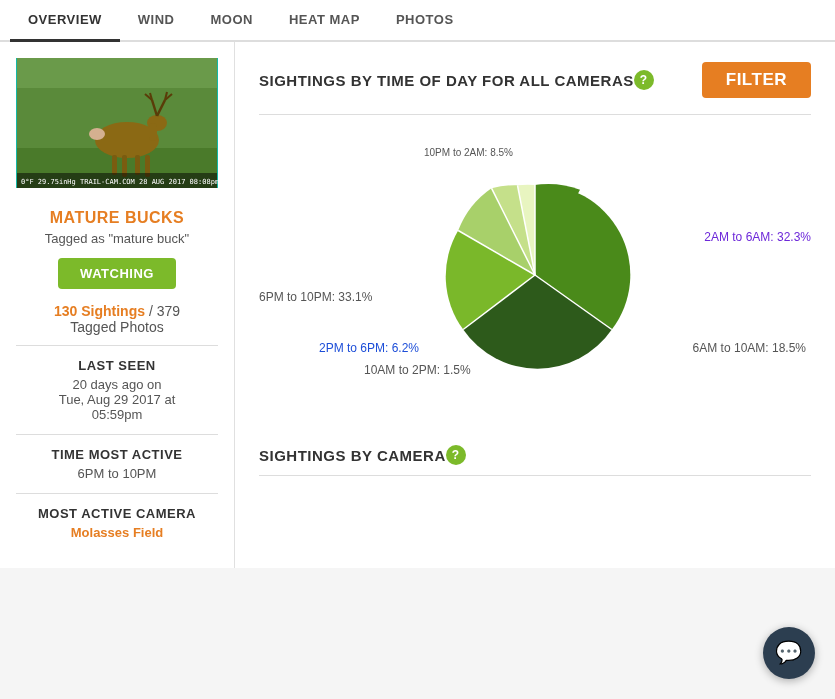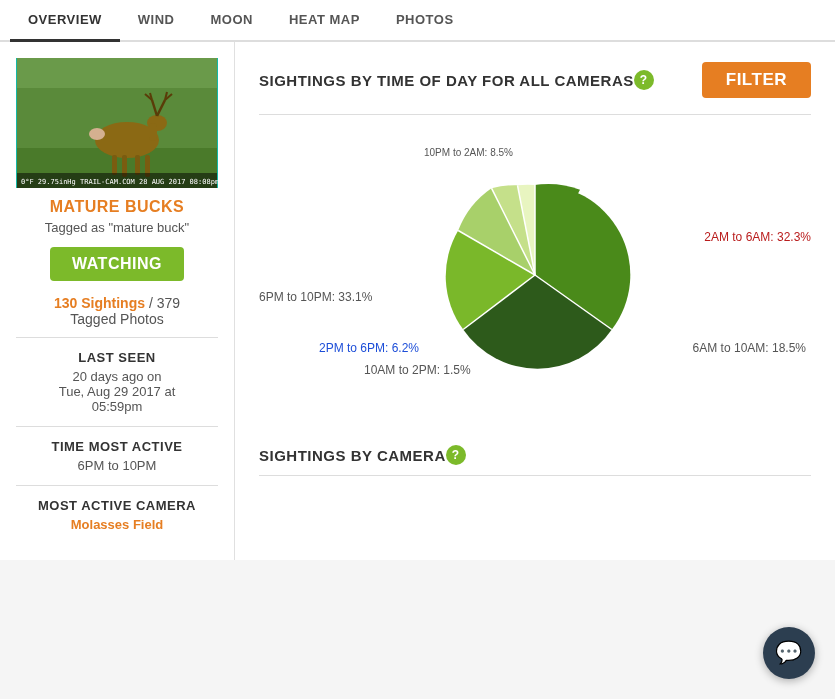--- a/index.html
+++ b/index.html
@@ -46,21 +46,21 @@
       padding: 16px;
       border-right: 1px solid #e0e0e0;
     }
 
     .sidebar-photo {
       width: 100%;
       height: 130px;
       background: #14b8a6;
       position: relative;
       overflow: hidden;
-      margin-bottom: 10px;
+      margin-bottom: 21px;
     }
 
     
     .deer-scene {
       width: 100%;
       height: 100%;
     }
 
     .animal-name {
       color: #e67e22;
@@ -77,21 +77,21 @@
       text-align: center;
       margin-bottom: 12px;
     }
 
     .watching-btn {
       display: block;
       margin: 0 auto 14px;
       background: #7cba2a;
       color: #fff;
       font-weight: bold;
-      font-size: 16px;
+      font-size: 13px;
       border: none;
       border-radius: 4px;
       padding: 8px 22px;
       cursor: pointer;
       letter-spacing: 0.5px;
     }
 
     .sightings-row {
       text-align: center;
       margin-bottom: 0;
@@ -348,21 +348,21 @@
         <line x1="100" y1="100" x2="28.2" y2="154.5" stroke="white" stroke-width="1.5"></line>
         <line x1="100" y1="100" x2="23.2" y2="55.5" stroke="white" stroke-width="1.5"></line>
         <line x1="100" y1="100" x2="56.5" y2="13.2" stroke="white" stroke-width="1.5"></line>
         <line x1="100" y1="100" x2="82.5" y2="10.3" stroke="white" stroke-width="1.5"></line>
       </svg>
 
       <div style="position:absolute; top:0; left:0; right:0; bottom:0;">
 
         <span style="position:absolute; top:12px; left:145px; font-size:10px; color:#555;margin-left:20px;">10PM to 2AM: 8.5%</span>
 
-        <span style="position:absolute; top:95px; right:0px; font-size:12px; color:#b91c1c;">2AM to 6AM: 32.3%</span>
+        <span style="position:absolute; top:95px; right:0px; font-size:12px; color:#6d28d9;">2AM to 6AM: 32.3%</span>
 
         <span style="position:absolute; top:155px; left:0px; font-size:12px; color:#555;">6PM to 10PM: 33.1%</span>
 
         <span style="position:absolute; bottom:60px; left:60px; font-size:12px; color:#1d4ed8;">2PM to 6PM: 6.2%</span>
 
         <span style="position:absolute; bottom:38px; left:105px; font-size:12px; color:#555;">10AM to 2PM: 1.5%</span>
 
         <span style="position:absolute; bottom:60px; right:5px; font-size:12px; color:#555;">6AM to 10AM: 18.5%</span>
       </div>
     </div>

